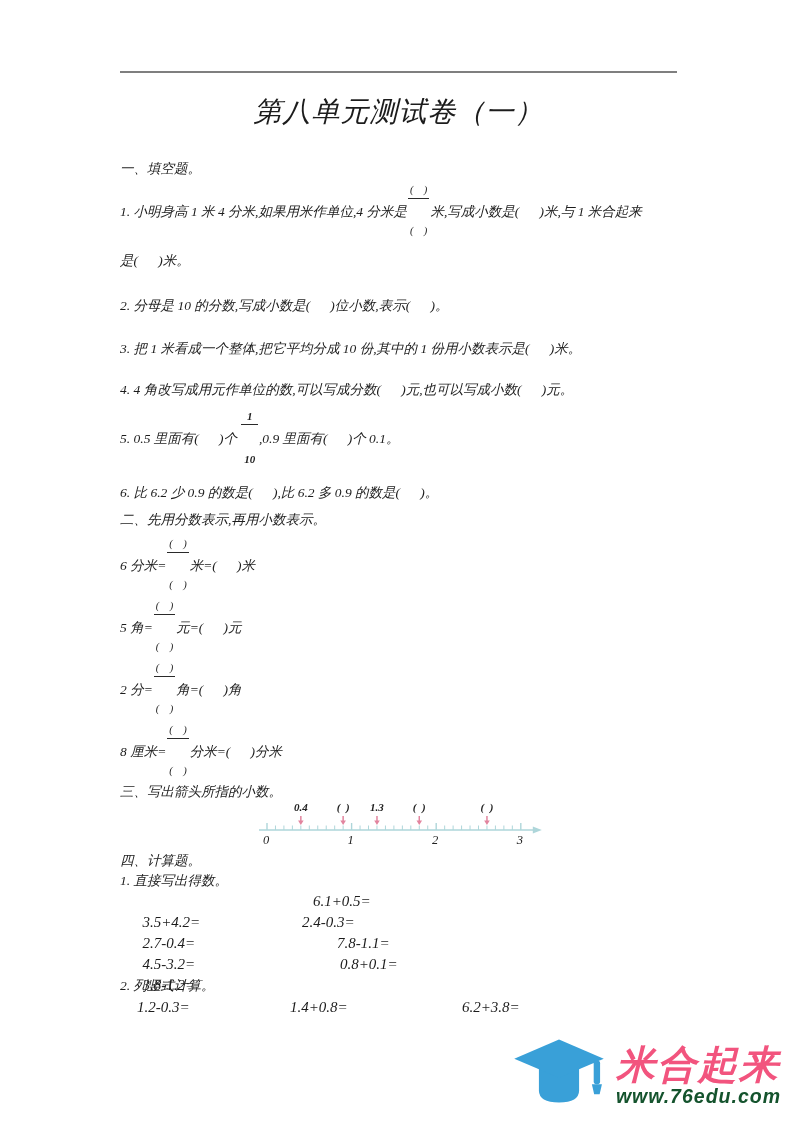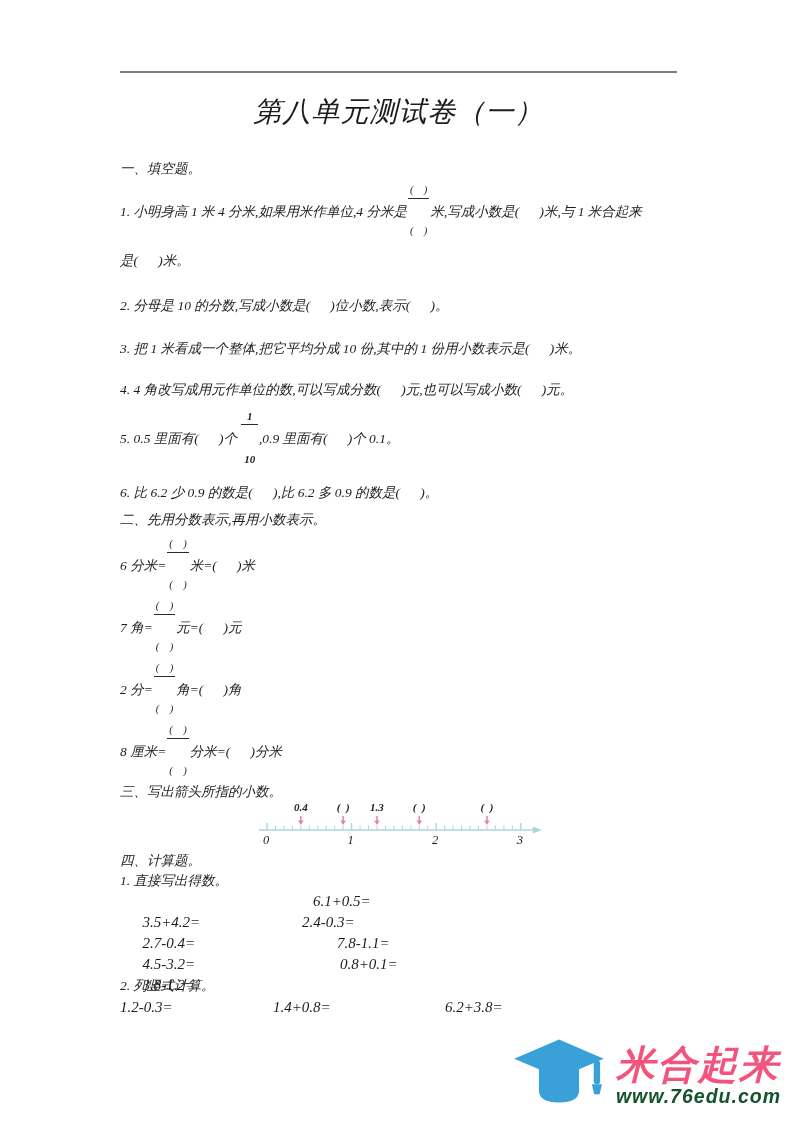--- a/index.html
+++ b/index.html
@@ -13,21 +13,21 @@
   .frac{display:inline-block;text-align:center;vertical-align:middle;margin:0 1px;
         font-size:10.5px;line-height:1.2;color:#222;}
   .frac .fnum{display:block;border-bottom:1.4px solid #2a2a2a;padding:0 2px 1px;white-space:pre;}
   .frac .fden{display:block;padding:1px 2px 0;white-space:pre;}
   .frac.tenth{font-weight:bold;font-size:11px;}
   .calc{font-size:15px;line-height:21px;white-space:pre;}
   .calcrow{position:relative;height:21px;}
   .calcrow .c2{position:absolute;top:0;}
   .r1 .c2{left:193px}.r2 .c2{left:182px}.r3 .c2{left:217px}.r4 .c2{left:220px}
   .vrow{position:relative;height:21px;width:557px;}
-  .vrow span{position:absolute;top:0;}
+  .vrow span{position:absolute;top:0;margin-left:17px;}
   .v1{left:0}.v2{left:153px}.v3{left:325px}
   .nlwrap{left:255px;top:796px;width:300px;height:54px;}
   .logo{position:absolute;right:12px;bottom:4px;display:flex;align-items:center;gap:6px;}
   .logo .cap{width:102px;height:84px;}
   .logo-name{font-family:"Liberation Sans","DejaVu Sans",sans-serif;font-weight:bold;
              font-size:39px;color:#f2547e;letter-spacing:2px;line-height:1.05;white-space:pre;}
   .logo-url{font-family:"Liberation Sans","DejaVu Sans",sans-serif;font-weight:bold;
             font-size:19.5px;color:#9b9b9b;letter-spacing:1px;line-height:1.1;white-space:pre;}
 </style>
 </head>
@@ -70,21 +70,21 @@
 
   <div class="abs fleft line" style="top:545px;height:40px">
     <span>6 分米=</span>
     <span class="frac">
       <span class="fnum">(    )</span>
       <span class="fden">(    )</span>
     </span>
     <span>米=(      )米</span>
   </div>
   <div class="abs fleft line" style="top:607px;height:40px">
-    <span>7 角=</span>
+    <span>5 角=</span>
     <span class="frac">
       <span class="fnum">(    )</span>
       <span class="fden">(    )</span>
     </span>
     <span>元=(      )元</span>
   </div>
   <div class="abs fleft line" style="top:669px;height:40px">
     <span>2 分=</span>
     <span class="frac">
       <span class="fnum">(    )</span>

